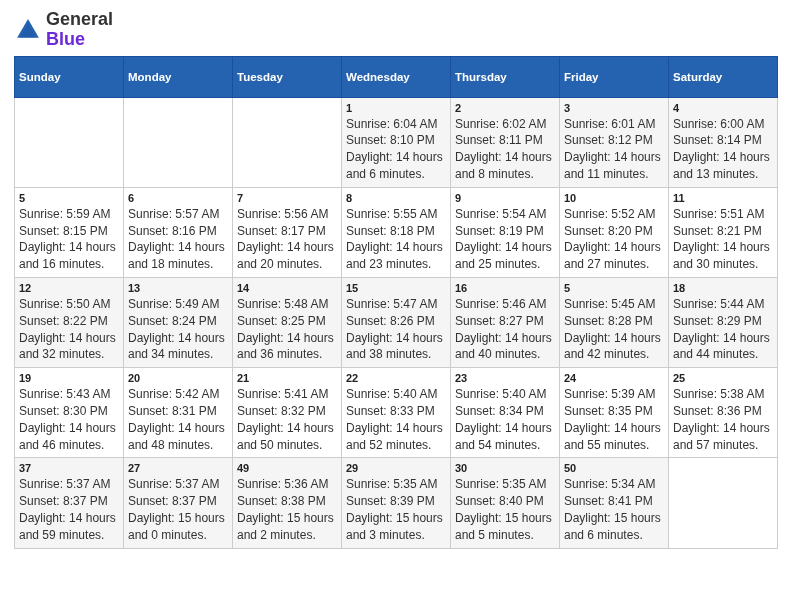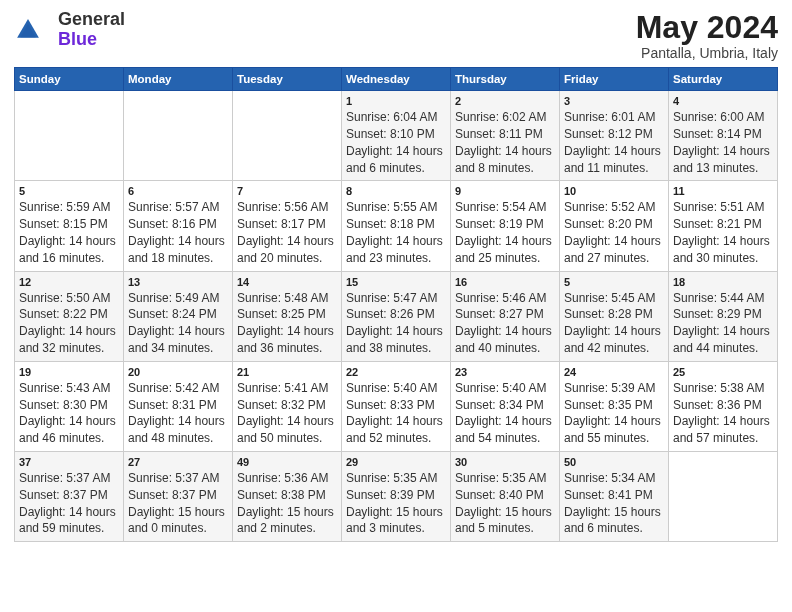--- a/index.html
+++ b/index.html
@@ -16,21 +16,21 @@
     }
     .header-row {
       display: flex;
       justify-content: space-between;
       align-items: flex-start;
       margin-bottom: 6px;
     }
     .logo {
       display: flex;
       align-items: center;
-      gap: 16px;
+      gap: 4px;
     }
     .logo-text {
       font-size: 18px;
       font-weight: bold;
       line-height: 1.1;
     }
     .logo-text .general { color: #333; }
     .logo-text .blue { color: #6d28d9; }
     .logo-icon {
       width: 28px;
@@ -52,21 +52,21 @@
     table {
       width: 100%;
       border-collapse: collapse;
       table-layout: fixed;
     }
     thead tr th {
       background-color: #2563b0;
       color: #fff;
       font-size: 11.5px;
       font-weight: bold;
-      padding: 5px 4px;
+      padding: 14px 4px;
       border: 1px solid #1a4f9e;
       text-align: left;
     }
     tbody tr td {
       border: 1px solid #ccc;
       vertical-align: top;
       padding: 4px 4px 4px 4px;
       font-size: 9.5px;
       color: #222;
       height: 82px;
@@ -98,24 +98,20 @@
     <div class="logo">
       <svg class="logo-icon" viewBox="0 0 36 36">
         <polygon points="18,4 32,28 4,28" fill="#2563b0"></polygon>
         <polygon points="18,10 28,28 8,28" fill="#1a4f9e" opacity="0.3"></polygon>
       </svg>
       <div class="logo-text">
         <span class="general">General</span><br>
         <span class="blue">Blue</span>
       </div>
     </div>
-    <div class="title-block">
-      <div class="month-title">May 2024</div>
-      <div class="subtitle">Pantalla, Umbria, Italy</div>
-    </div>
   </div>
 
   <table>
     <thead>
       <tr id="header-row-days">
       <th>Sunday</th>
           <th>Monday</th>
           <th>Tuesday</th>
           <th>Wednesday</th>
           <th>Thursday</th>

